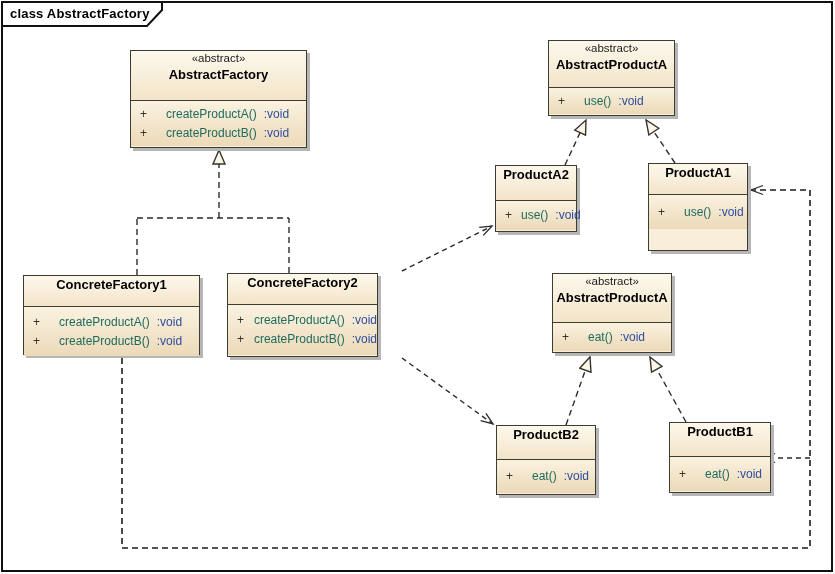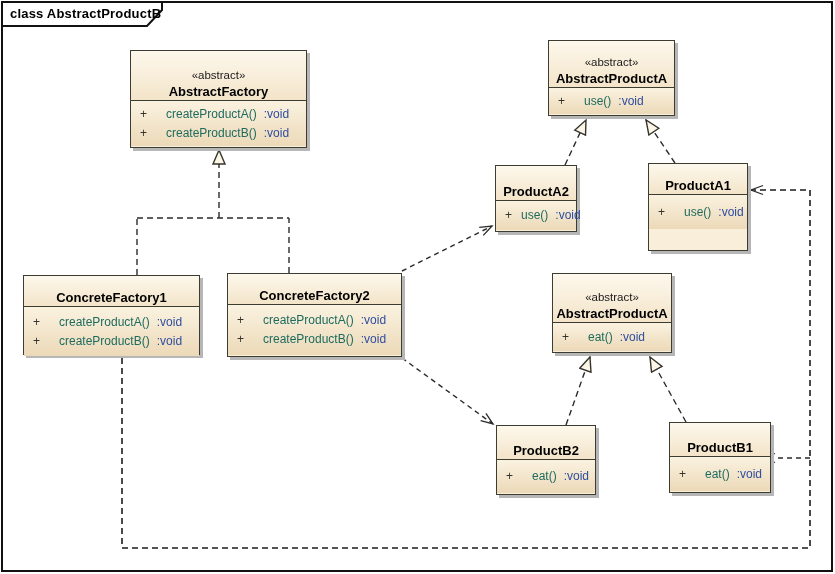--- a/index.html
+++ b/index.html
@@ -12,21 +12,21 @@
     position:absolute;left:10px;top:6px;font-size:13px;font-weight:bold;color:#000;
     letter-spacing:0.2px;
   }
   .cls{
     position:absolute;box-sizing:border-box;
     border:1.5px solid #3d3c31;
     box-shadow:3px 3px 0 #b6b6b6;
     background:#f8eed9;
   }
   .hdr{
-    box-sizing:border-box;display:flex;flex-direction:column;justify-content:flex-end;
+    box-sizing:border-box;display:flex;flex-direction:column;justify-content:flex-start;
     align-items:center;background:linear-gradient(180deg,#fdf8ec 0%,#f3e4c9 100%);
   }
   .stereo{font-size:11.5px;color:#1a1a1a;line-height:15px;}
   .cname{font-size:13px;font-weight:bold;color:#000;line-height:17px;}
   .bdy{
     box-sizing:border-box;border-top:1.5px solid #3d3c31;
     display:flex;flex-direction:column;justify-content:center;
     background:linear-gradient(180deg,#faf2e0 0%,#ecd9b8 100%);
   }
   .m-row{display:flex;align-items:baseline;font-size:12px;line-height:19px;white-space:nowrap;}
@@ -61,21 +61,21 @@
   <path d="M566,425 L590,357" fill="none" stroke="#2b2b2b" stroke-width="1.4" stroke-dasharray="6 4" marker-end="url(#tri)"></path>
   <path d="M686,422 L650,357" fill="none" stroke="#2b2b2b" stroke-width="1.4" stroke-dasharray="6 4" marker-end="url(#tri)"></path>
 
   <path d="M402,271 L492,226" fill="none" stroke="#2b2b2b" stroke-width="1.4" stroke-dasharray="5 4" marker-end="url(#open)"></path>
   <path d="M402,358 L493,424" fill="none" stroke="#2b2b2b" stroke-width="1.4" stroke-dasharray="5 4" marker-end="url(#open)"></path>
 
   <path d="M122,358 L122,548 L810,548 L810,190 L751,190" fill="none" stroke="#1d1d1d" stroke-width="1.6" stroke-dasharray="6 4" marker-end="url(#open)"></path>
   <path d="M810,458 L763,458" fill="none" stroke="#2b2b2b" stroke-width="1.4" stroke-dasharray="5 4" marker-end="url(#open)"></path>
 </svg>
 
-<div class="frame-title">class AbstractProductB</div>
+<div class="frame-title">class AbstractFactory</div>
 
 <div class="cls" style="left:130px;top:50px;width:177px;height:98px;">
   <div class="hdr" style="height:49px;">
     <div class="stereo">«abstract»</div>
     <div class="cname">AbstractFactory</div>
   </div>
   <div class="bdy" style="height:46px;">
     <div class="m-row">
       <span class="vis">+</span>
       <span class="mname">createProductA()</span>
@@ -140,21 +140,21 @@
       <span class="mtype">:void</span>
     </div>
     <div class="m-row">
       <span class="vis">+</span>
       <span class="mname">createProductB()</span>
       <span class="mtype">:void</span>
     </div>
   </div>
 </div>
 
-<div class="cls" style="left:227px;top:273px;width:175px;height:84px;">
+<div class="cls" style="left:227px;top:273px;width:151px;height:84px;">
   <div class="hdr" style="height:30px;">
     <div class="cname">ConcreteFactory2</div>
   </div>
   <div class="bdy" style="height:51px;">
     <div class="m-row">
       <span class="vis">+</span>
       <span class="mname">createProductA()</span>
       <span class="mtype">:void</span>
     </div>
     <div class="m-row">

